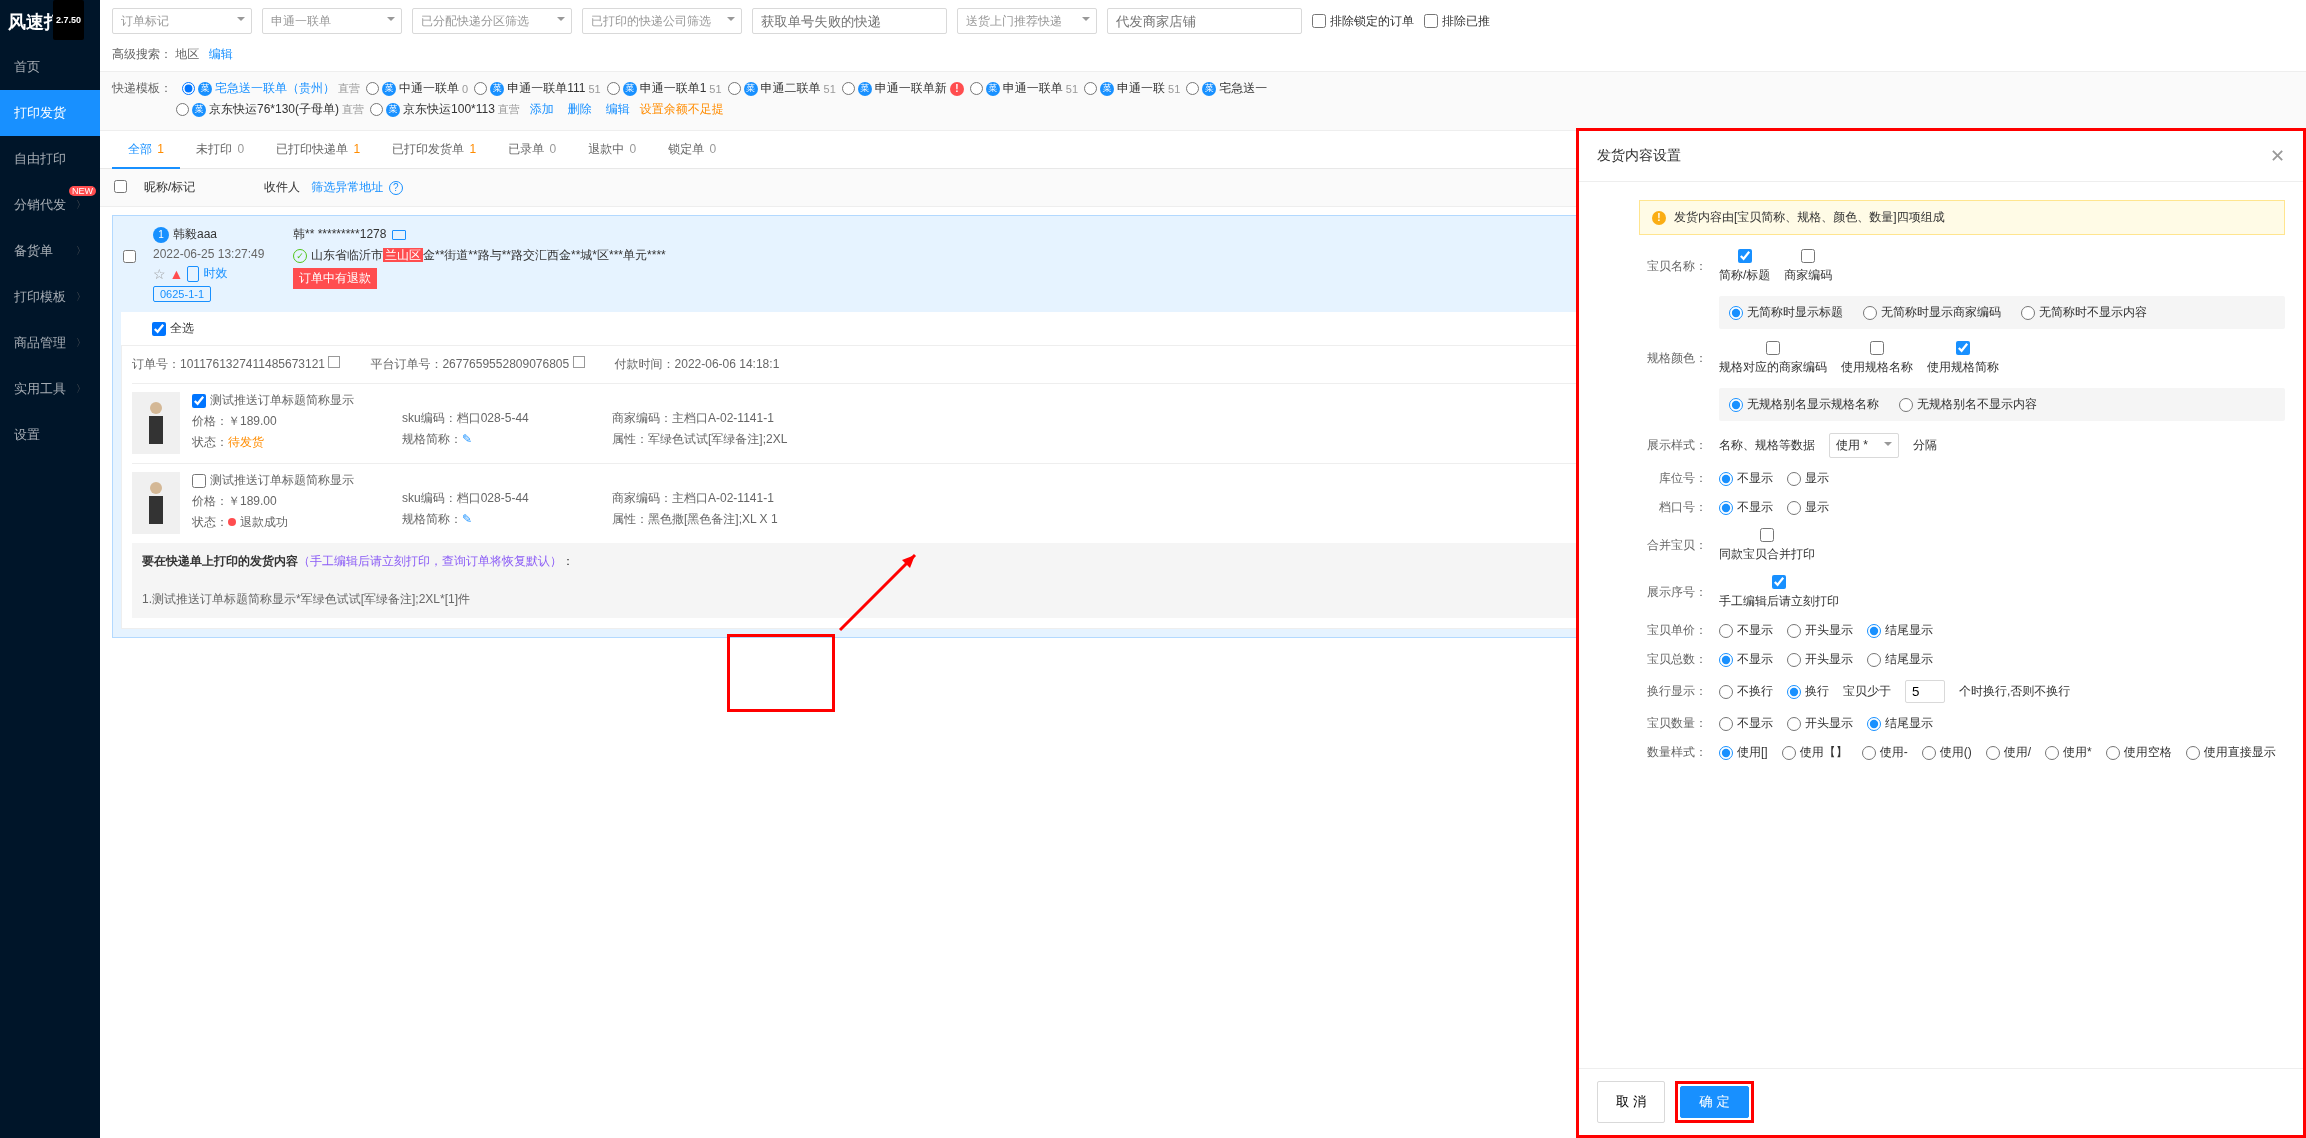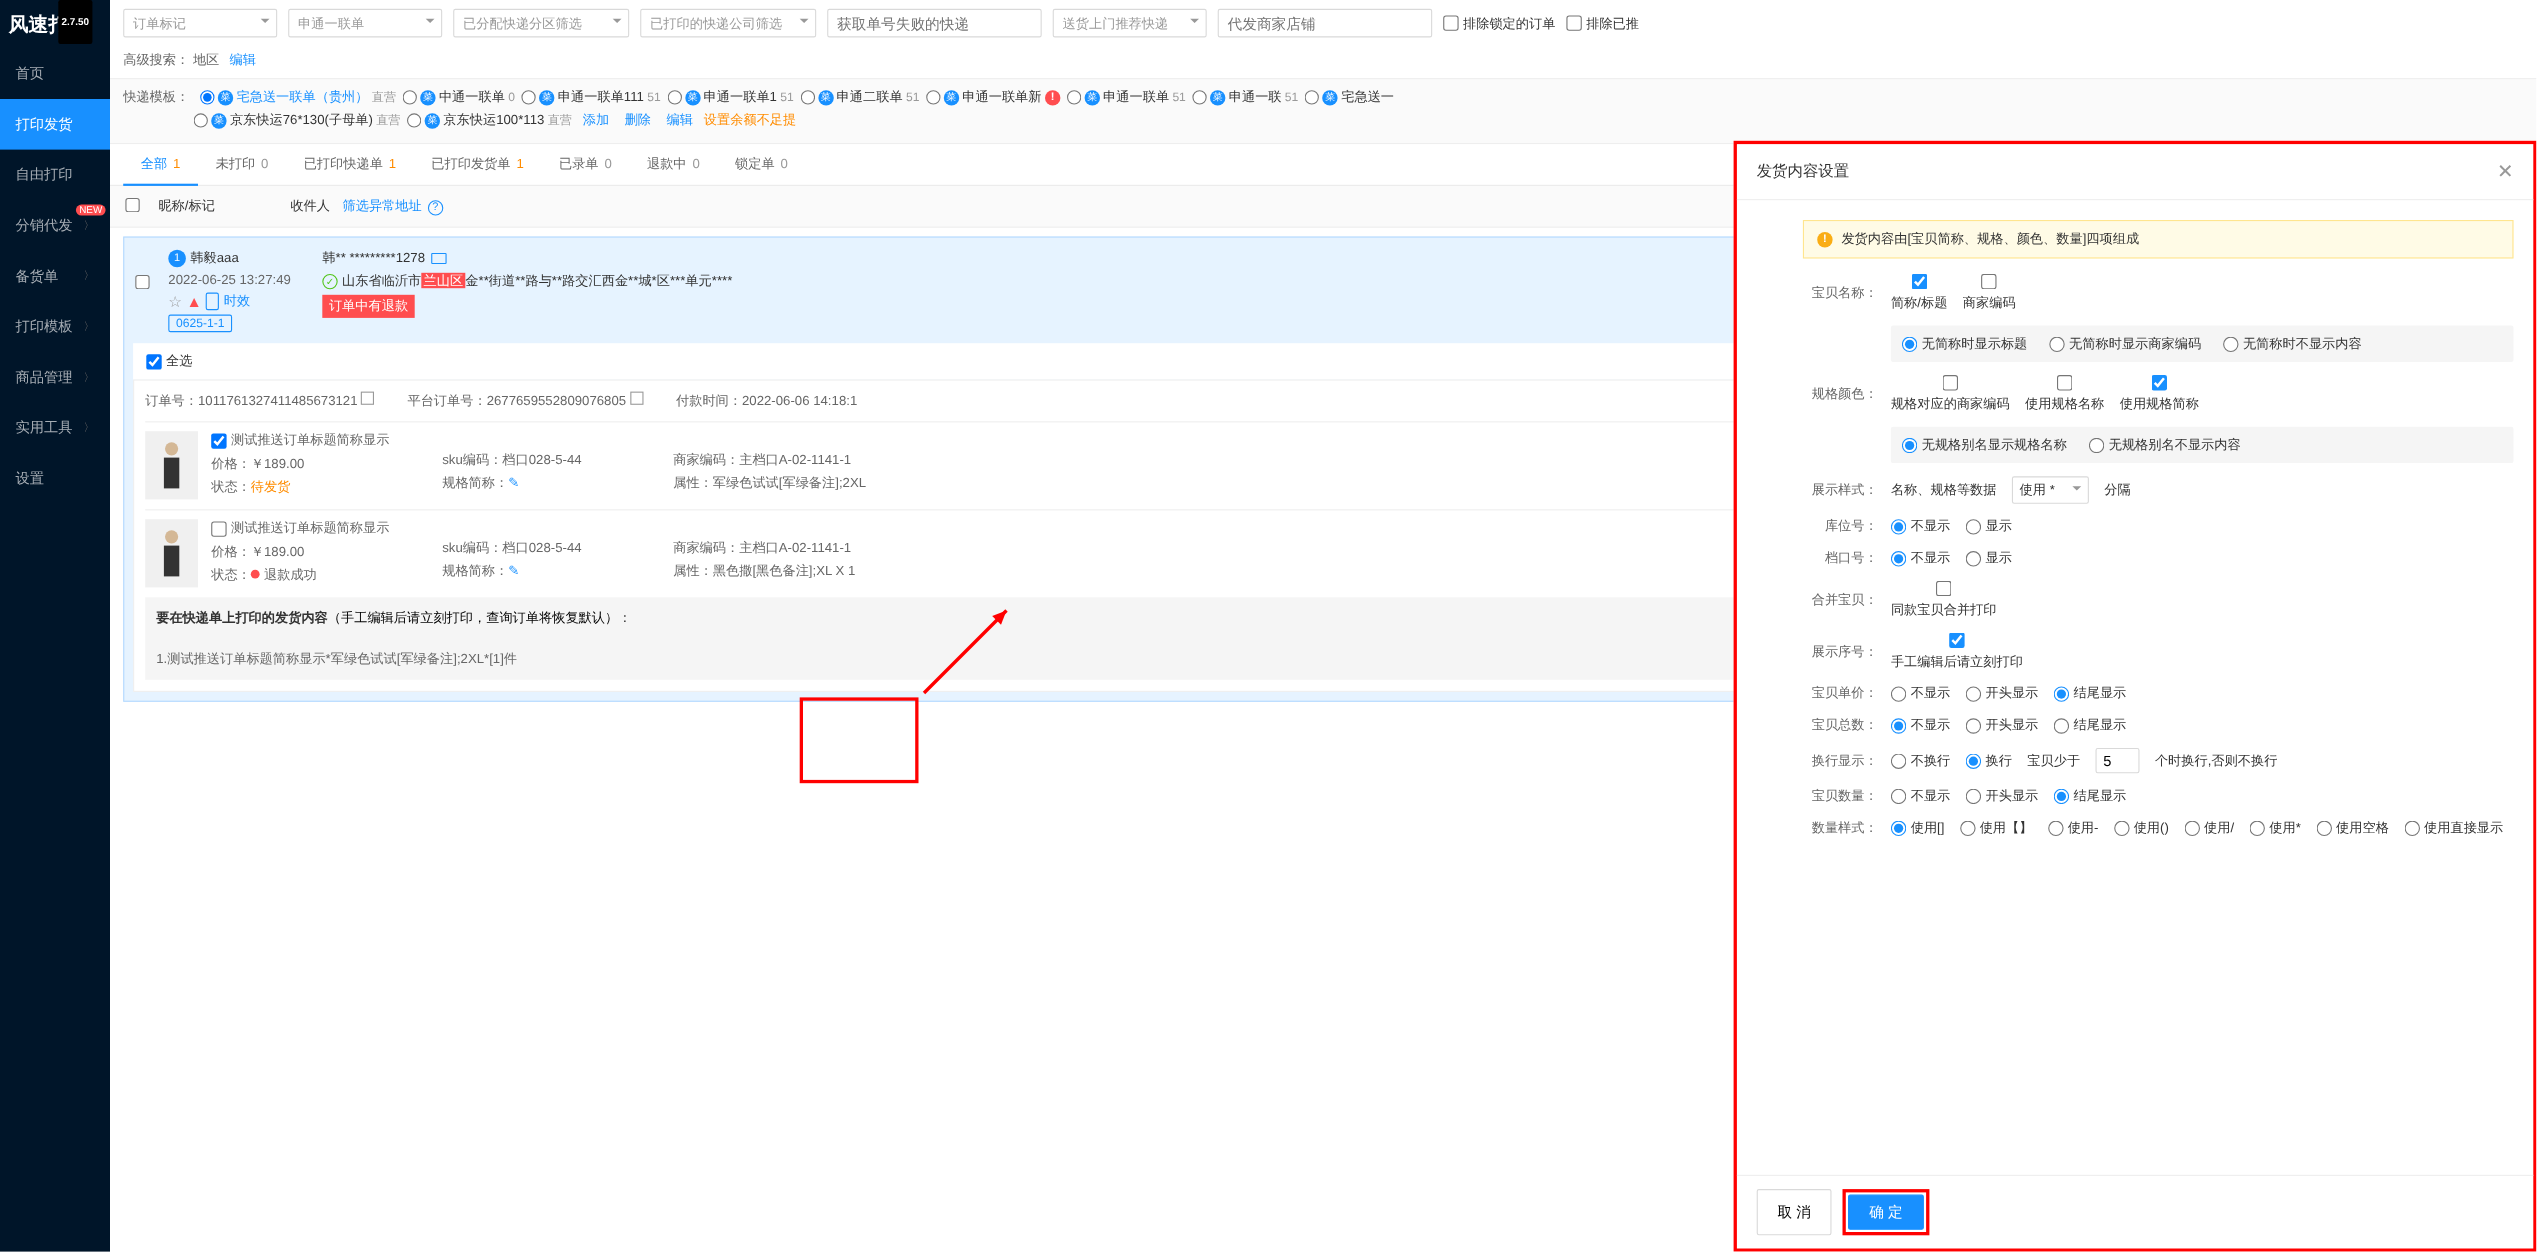--- a/index.html
+++ b/index.html
@@ -66,36 +66,36 @@
 .order-mid { flex: 1; }
 .recipient-row { display: flex; align-items: center; gap: 6px; margin-bottom: 4px; }
 .mail-icon { width: 14px; height: 10px; border: 1px solid #1890ff; border-radius: 1px; }
 .addr-row { display: flex; align-items: center; gap: 4px; }
 .check-icon { width: 14px; height: 14px; border: 1px solid #52c41a; border-radius: 50%; color: #52c41a; display: inline-flex; align-items: center; justify-content: center; font-size: 9px; }
 .highlight-red { background: #ff4d4f; color: #fff; padding: 0 2px; }
 .refund-tag { background: #ff4d4f; color: #fff; padding: 2px 6px; display: inline-block; margin-top: 4px; }
 .order-right { width: 120px; display: flex; align-items: flex-start; gap: 6px; }
 .flag-icon { color: #ff8c00; font-size: 14px; }
 .remark-text { color: #ff8c00; }
-.order-selectall { padding: 8px 12px; background: #fff; margin: 0 8px; }
+.order-selectall { padding: 8px 31px; background: #fff; margin: 0 8px; }
 .order-details { background: #fff; margin: 0 8px 8px; padding: 10px; border: 1px solid #eee; }
 .detail-row1 { display: flex; gap: 30px; margin-bottom: 10px; color: #666; align-items: center; }
 .copy-icon { width: 12px; height: 12px; border: 1px solid #999; display: inline-block; }
 .product-row { display: flex; gap: 12px; padding: 8px 0; border-top: 1px solid #eee; }
 .product-img { width: 48px; height: 62px; background: #f0f0f0; display: flex; align-items: center; justify-content: center; }
 .person-svg { width: 30px; height: 50px; }
 .product-info { flex: 1; display: flex; gap: 30px; }
 .product-col { min-width: 180px; }
 .product-col .line { margin-bottom: 4px; color: #666; }
 .orange-text { color: #ff8c00; }
 .edit-icon { color: #1890ff; cursor: pointer; }
 .red-dot { width: 8px; height: 8px; background: #ff4d4f; border-radius: 50%; display: inline-block; margin-right: 4px; }
 .ship-setting-row { background: #f5f5f5; padding: 10px; display: flex; align-items: center; gap: 10px; }
 .ship-setting-row .bold { font-weight: bold; }
-.ship-setting-row .hint { color: #000000; margin-top: 44px; }
+.ship-setting-row .hint { color: #8b5cf6; margin-top: 44px; }
 .ship-links { margin-left: auto; display: flex; gap: 14px; }
 .ship-content { background: #f5f5f5; padding: 10px; display: flex; align-items: center; }
 .ship-content .text { flex: 1; color: #666; }
 .close-x { color: #999; cursor: pointer; font-size: 14px; }
 .highlight-box { position: absolute; border: 3px solid #ff0000; pointer-events: none; }
 .arrow-svg { position: absolute; pointer-events: none; }
 .modal { position: absolute; top: 128px; right: 0; width: 730px; bottom: 0; background: #fff; border: 3px solid #ff0000; display: flex; flex-direction: column; }
 .modal-header { padding: 14px 18px; display: flex; justify-content: space-between; align-items: center; border-bottom: 1px solid #eee; }
 .modal-title { font-size: 14px; }
 .modal-close { font-size: 18px; color: #999; cursor: pointer; }

